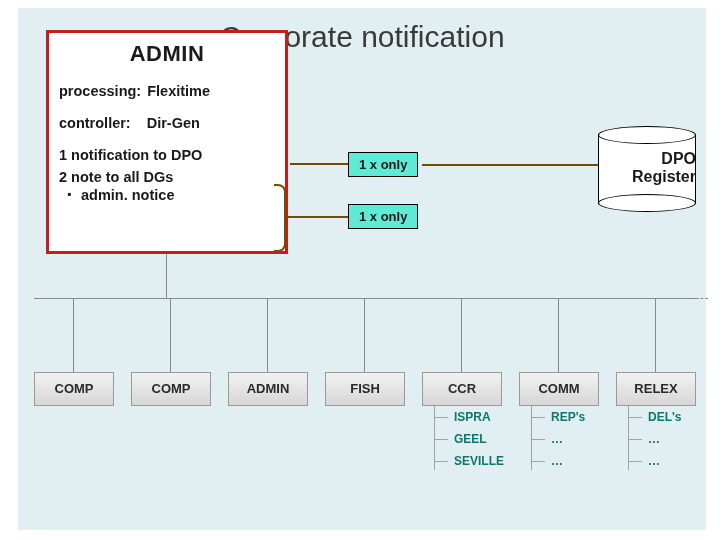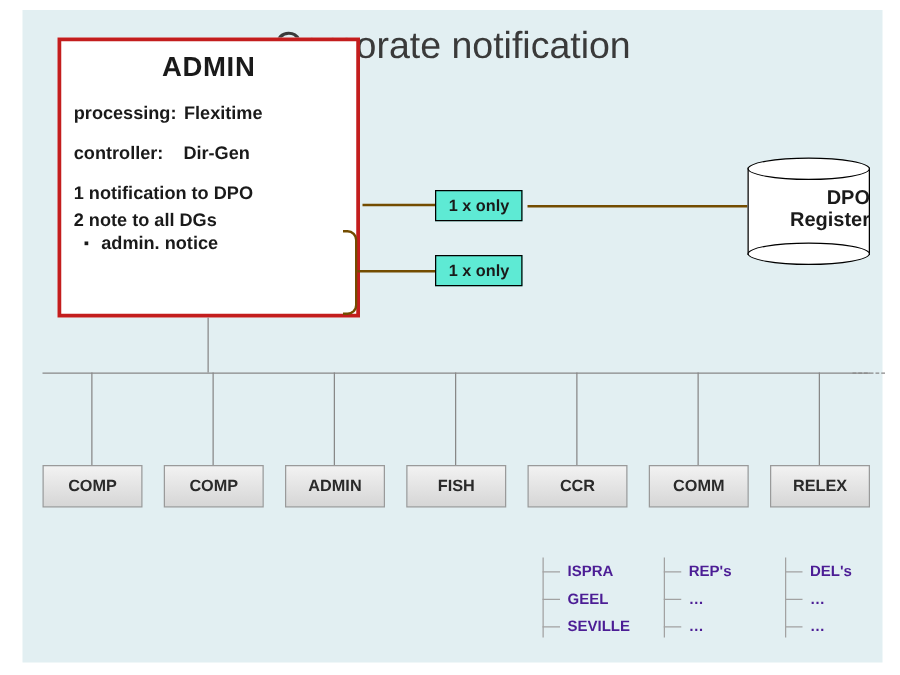--- a/index.html
+++ b/index.html
@@ -128,22 +128,21 @@
     background:linear-gradient(#f2f2f2,#d6d6d6);
     border:1px solid #9a9a9a;
     text-align:center;
     font-size:13px;font-weight:bold;
     line-height:32px;
     color:#2a2a2a;
   }
   .subtree{
     position:absolute;
     font-size:12px;font-weight:bold;
-    color:#4c1d95;
-    margin-top:40px;
+    color:#0f766e;
   }
   .subtree .vline{
     position:absolute;left:0;top:0;bottom:2px;width:0;
     border-left:1.5px solid #a2a2a2;
   }
   .subtree .hrow{
     position:relative;height:22px;padding-left:20px;line-height:22px;
   }
   .subtree .hrow::before{
     content:"";position:absolute;left:0;top:11px;width:14px;height:0;

